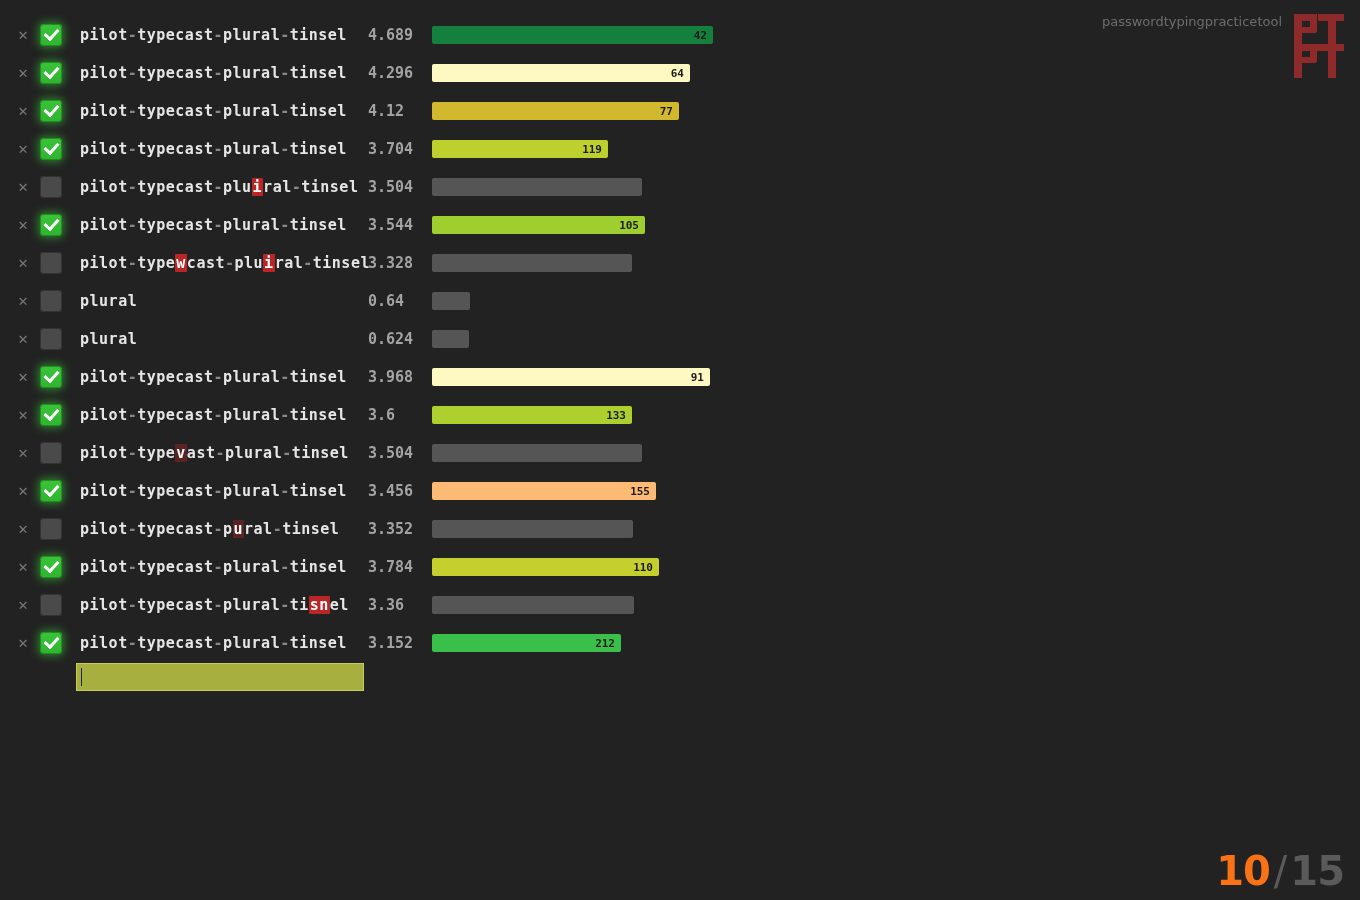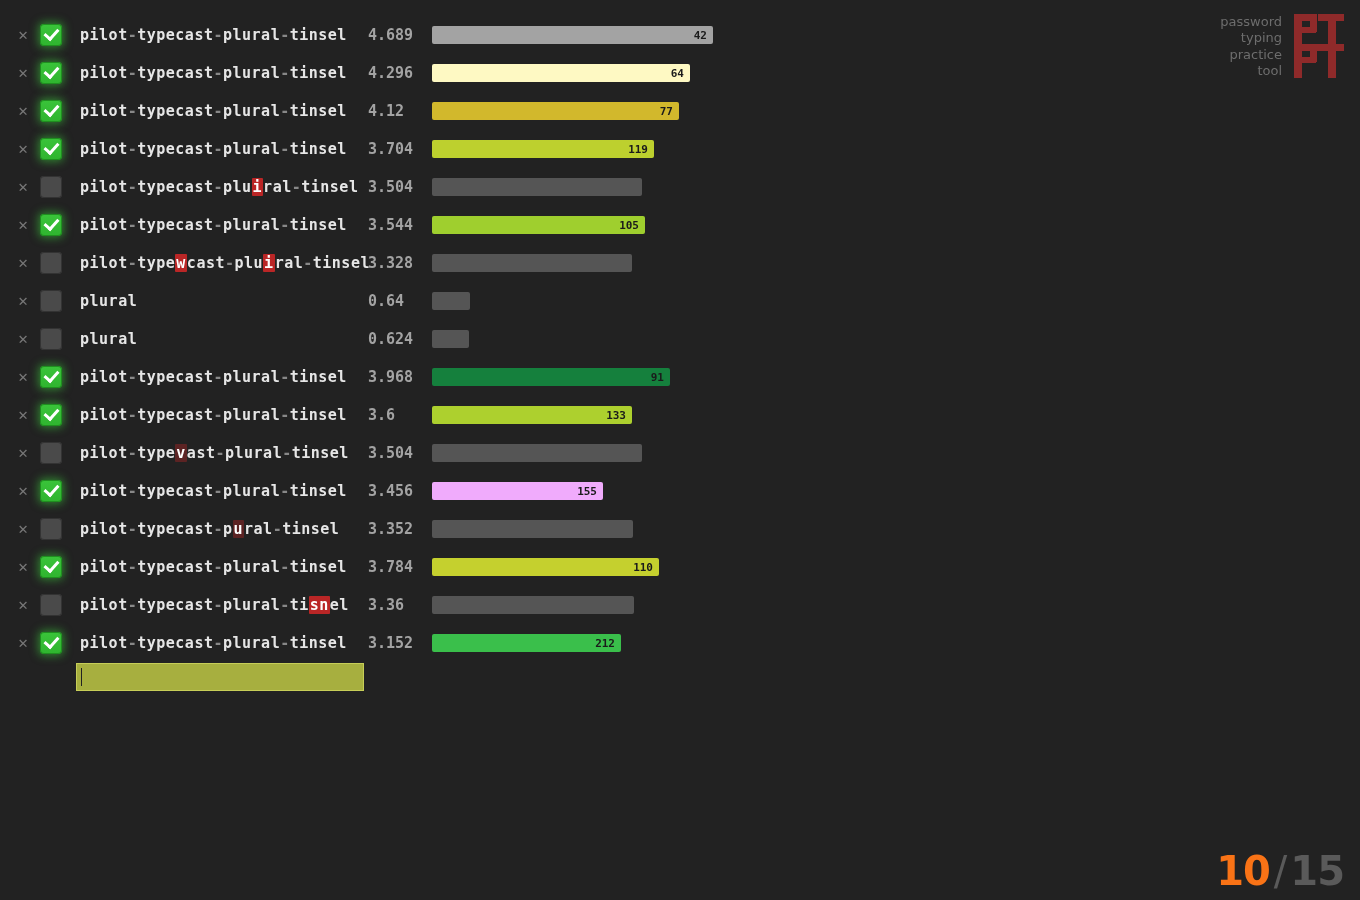--- a/index.html
+++ b/index.html
@@ -134,21 +134,21 @@
     top: 14px;
     text-align: right;
     color: #6d6d6d;
     font-family: "DejaVu Sans", "Helvetica", sans-serif;
     font-size: 13px;
     line-height: 1.25;
     display: flex;
     align-items: flex-start;
     gap: 10px;
   }
-  .brand .words { display: flex; flex-direction: column; align-items: flex-end; font-weight: 400;}
+  .brand .words { display: flex; flex-direction: row; align-items: center; font-weight: 400;}
   .logo { width: 52px; height: 66px; position: relative; }
   .logo svg { width: 100%; height: 100%; display: block; }
 
   .score {
     position: absolute;
     right: 16px;
     bottom: 6px;
     font-family: "DejaVu Sans", "Helvetica", sans-serif;
     font-weight: 800;
     font-size: 40px;
@@ -160,21 +160,21 @@
 </style>
 </head>
 <body>
 
 <div class="rows" id="rows">
     <div class="row">
       <span class="close">✕</span>
       <span class="cb ok"></span>
       <span class="typed"><span class="ok">p</span><span class="ok">i</span><span class="ok">l</span><span class="ok">o</span><span class="ok">t</span><span class="dash">-</span><span class="ok">t</span><span class="ok">y</span><span class="ok">p</span><span class="ok">e</span><span class="ok">c</span><span class="ok">a</span><span class="ok">s</span><span class="ok">t</span><span class="dash">-</span><span class="ok">p</span><span class="ok">l</span><span class="ok">u</span><span class="ok">r</span><span class="ok">a</span><span class="ok">l</span><span class="dash">-</span><span class="ok">t</span><span class="ok">i</span><span class="ok">n</span><span class="ok">s</span><span class="ok">e</span><span class="ok">l</span></span>
       <span class="time">4.689</span>
-      <span class="bar" style="width: 281px; background: #a3a3a3;">
+      <span class="bar" style="width: 281px; background: #15803d;">
         <span class="num">42</span>
       </span>
     </div>
     <div class="row">
       <span class="close">✕</span>
       <span class="cb ok"></span>
       <span class="typed"><span class="ok">p</span><span class="ok">i</span><span class="ok">l</span><span class="ok">o</span><span class="ok">t</span><span class="dash">-</span><span class="ok">t</span><span class="ok">y</span><span class="ok">p</span><span class="ok">e</span><span class="ok">c</span><span class="ok">a</span><span class="ok">s</span><span class="ok">t</span><span class="dash">-</span><span class="ok">p</span><span class="ok">l</span><span class="ok">u</span><span class="ok">r</span><span class="ok">a</span><span class="ok">l</span><span class="dash">-</span><span class="ok">t</span><span class="ok">i</span><span class="ok">n</span><span class="ok">s</span><span class="ok">e</span><span class="ok">l</span></span>
       <span class="time">4.296</span>
       <span class="bar" style="width: 258px; background: #fef9c3;">
         <span class="num">64</span>
@@ -187,21 +187,21 @@
       <span class="time">4.12</span>
       <span class="bar" style="width: 247px; background: rgb(210, 184, 44); padding-left: 8px;">
         <span class="num">77</span>
       </span>
     </div>
     <div class="row">
       <span class="close">✕</span>
       <span class="cb ok"></span>
       <span class="typed"><span class="ok">p</span><span class="ok">i</span><span class="ok">l</span><span class="ok">o</span><span class="ok">t</span><span class="dash">-</span><span class="ok">t</span><span class="ok">y</span><span class="ok">p</span><span class="ok">e</span><span class="ok">c</span><span class="ok">a</span><span class="ok">s</span><span class="ok">t</span><span class="dash">-</span><span class="ok">p</span><span class="ok">l</span><span class="ok">u</span><span class="ok">r</span><span class="ok">a</span><span class="ok">l</span><span class="dash">-</span><span class="ok">t</span><span class="ok">i</span><span class="ok">n</span><span class="ok">s</span><span class="ok">e</span><span class="ok">l</span></span>
       <span class="time">3.704</span>
-      <span class="bar" style="width: 222px; background: rgb(189, 208, 46);">
+      <span class="bar" style="width: 176px; background: rgb(189, 208, 46);">
         <span class="num">119</span>
       </span>
     </div>
     <div class="row">
       <span class="close">✕</span>
       <span class="cb fail"></span>
       <span class="typed"><span class="ok">p</span><span class="ok">i</span><span class="ok">l</span><span class="ok">o</span><span class="ok">t</span><span class="dash">-</span><span class="ok">t</span><span class="ok">y</span><span class="ok">p</span><span class="ok">e</span><span class="ok">c</span><span class="ok">a</span><span class="ok">s</span><span class="ok">t</span><span class="dash">-</span><span class="ok">p</span><span class="ok">l</span><span class="ok">u</span><span class="err">i</span><span class="ok">r</span><span class="ok">a</span><span class="ok">l</span><span class="dash">-</span><span class="ok">t</span><span class="ok">i</span><span class="ok">n</span><span class="ok">s</span><span class="ok">e</span><span class="ok">l</span></span>
       <span class="time">3.504</span>
       <span class="bar gray" style="width: 210px;"></span>
     </div>
@@ -233,21 +233,21 @@
       <span class="cb fail"></span>
       <span class="typed"><span class="ok">p</span><span class="ok">l</span><span class="ok">u</span><span class="ok">r</span><span class="ok">a</span><span class="ok">l</span></span>
       <span class="time">0.624</span>
       <span class="bar gray" style="width: 37px;"></span>
     </div>
     <div class="row">
       <span class="close">✕</span>
       <span class="cb ok"></span>
       <span class="typed"><span class="ok">p</span><span class="ok">i</span><span class="ok">l</span><span class="ok">o</span><span class="ok">t</span><span class="dash">-</span><span class="ok">t</span><span class="ok">y</span><span class="ok">p</span><span class="ok">e</span><span class="ok">c</span><span class="ok">a</span><span class="ok">s</span><span class="ok">t</span><span class="dash">-</span><span class="ok">p</span><span class="ok">l</span><span class="ok">u</span><span class="ok">r</span><span class="ok">a</span><span class="ok">l</span><span class="dash">-</span><span class="ok">t</span><span class="ok">i</span><span class="ok">n</span><span class="ok">s</span><span class="ok">e</span><span class="ok">l</span></span>
       <span class="time">3.968</span>
-      <span class="bar" style="width: 238px; background: #15803d;">
+      <span class="bar" style="width: 278px; background: #fef9c3;">
         <span class="num">91</span>
       </span>
     </div>
     <div class="row">
       <span class="close">✕</span>
       <span class="cb ok"></span>
       <span class="typed"><span class="ok">p</span><span class="ok">i</span><span class="ok">l</span><span class="ok">o</span><span class="ok">t</span><span class="dash">-</span><span class="ok">t</span><span class="ok">y</span><span class="ok">p</span><span class="ok">e</span><span class="ok">c</span><span class="ok">a</span><span class="ok">s</span><span class="ok">t</span><span class="dash">-</span><span class="ok">p</span><span class="ok">l</span><span class="ok">u</span><span class="ok">r</span><span class="ok">a</span><span class="ok">l</span><span class="dash">-</span><span class="ok">t</span><span class="ok">i</span><span class="ok">n</span><span class="ok">s</span><span class="ok">e</span><span class="ok">l</span></span>
       <span class="time">3.6</span>
       <span class="bar" style="width: 200px; background: rgb(173, 208, 46);">
         <span class="num">133</span>
@@ -258,21 +258,21 @@
       <span class="cb fail"></span>
       <span class="typed"><span class="ok">p</span><span class="ok">i</span><span class="ok">l</span><span class="ok">o</span><span class="ok">t</span><span class="dash">-</span><span class="ok">t</span><span class="ok">y</span><span class="ok">p</span><span class="ok">e</span><span class="err ghost">v</span><span class="ok">a</span><span class="ok">s</span><span class="ok">t</span><span class="dash">-</span><span class="ok">p</span><span class="ok">l</span><span class="ok">u</span><span class="ok">r</span><span class="ok">a</span><span class="ok">l</span><span class="dash">-</span><span class="ok">t</span><span class="ok">i</span><span class="ok">n</span><span class="ok">s</span><span class="ok">e</span><span class="ok">l</span></span>
       <span class="time">3.504</span>
       <span class="bar gray" style="width: 210px;"></span>
     </div>
     <div class="row">
       <span class="close">✕</span>
       <span class="cb ok"></span>
       <span class="typed"><span class="ok">p</span><span class="ok">i</span><span class="ok">l</span><span class="ok">o</span><span class="ok">t</span><span class="dash">-</span><span class="ok">t</span><span class="ok">y</span><span class="ok">p</span><span class="ok">e</span><span class="ok">c</span><span class="ok">a</span><span class="ok">s</span><span class="ok">t</span><span class="dash">-</span><span class="ok">p</span><span class="ok">l</span><span class="ok">u</span><span class="ok">r</span><span class="ok">a</span><span class="ok">l</span><span class="dash">-</span><span class="ok">t</span><span class="ok">i</span><span class="ok">n</span><span class="ok">s</span><span class="ok">e</span><span class="ok">l</span></span>
       <span class="time">3.456</span>
-      <span class="bar" style="width: 171px; background: #f0abfc;">
+      <span class="bar" style="width: 224px; background: #fdba74;">
         <span class="num">155</span>
       </span>
     </div>
     <div class="row">
       <span class="close">✕</span>
       <span class="cb fail"></span>
       <span class="typed"><span class="ok">p</span><span class="ok">i</span><span class="ok">l</span><span class="ok">o</span><span class="ok">t</span><span class="dash">-</span><span class="ok">t</span><span class="ok">y</span><span class="ok">p</span><span class="ok">e</span><span class="ok">c</span><span class="ok">a</span><span class="ok">s</span><span class="ok">t</span><span class="dash">-</span><span class="ok">p</span><span class="err ghost">u</span><span class="ok">r</span><span class="ok">a</span><span class="ok">l</span><span class="dash">-</span><span class="ok">t</span><span class="ok">i</span><span class="ok">n</span><span class="ok">s</span><span class="ok">e</span><span class="ok">l</span></span>
       <span class="time">3.352</span>
       <span class="bar gray" style="width: 201px;"></span>
     </div>

